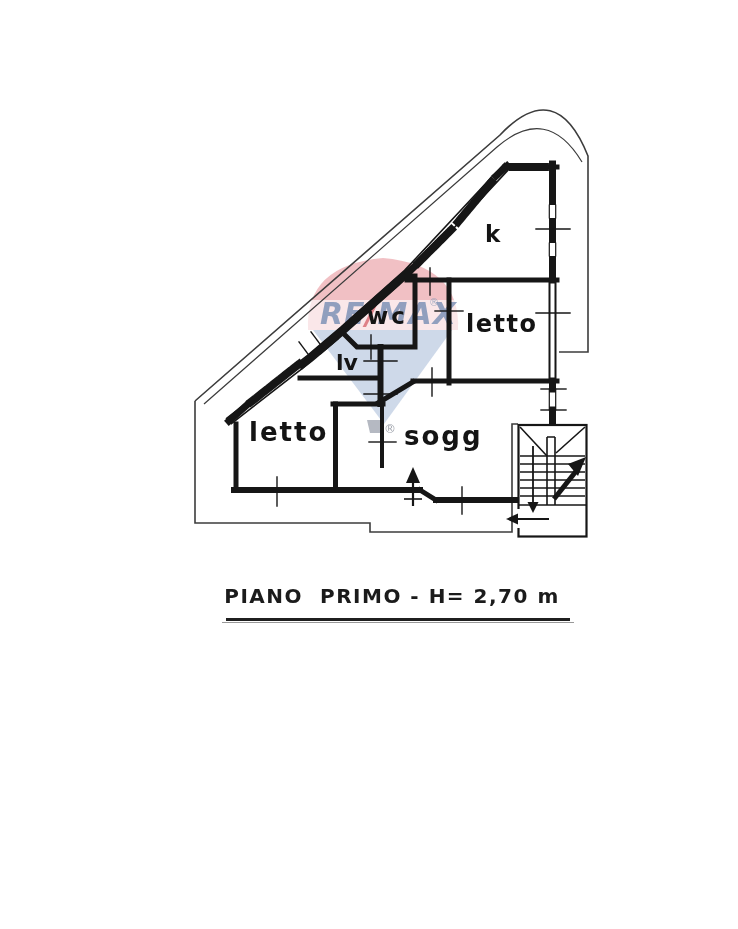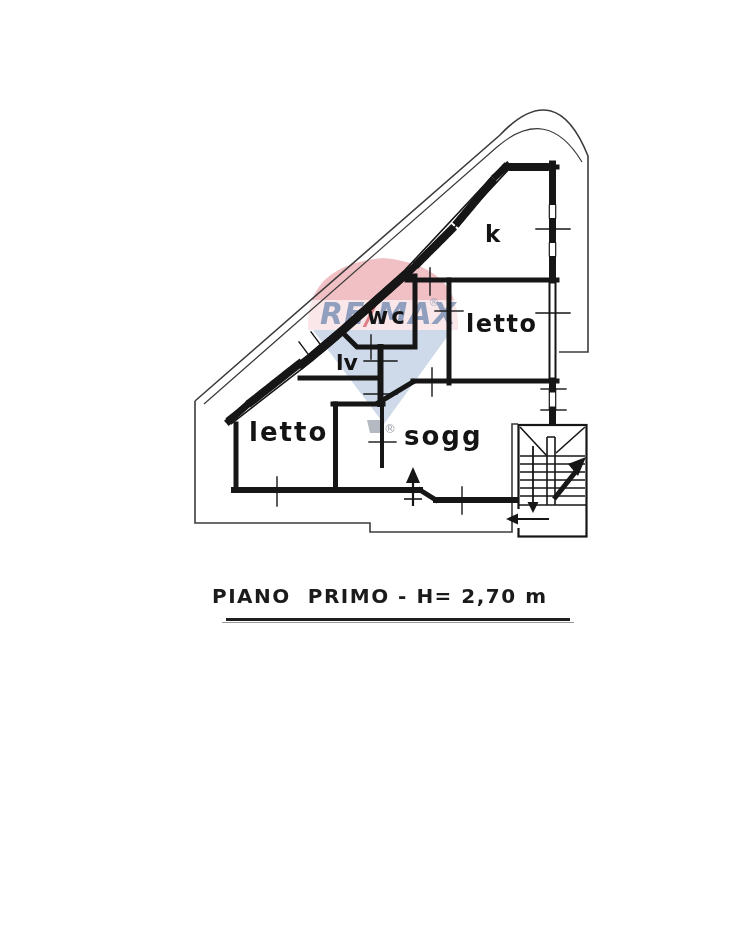--- a/index.html
+++ b/index.html
@@ -10,21 +10,21 @@
     overflow:hidden;
     font-family:"DejaVu Sans","Liberation Sans",sans-serif;
   }
   svg{position:absolute;left:0;top:0;}
   .room-label{
     font-family:"DejaVu Sans","Liberation Sans",sans-serif;
     font-weight:700;fill:#141414;
   }
   #caption{
     position:absolute;left:212px;top:584px;width:360px;
-    white-space:pre;
+    text-align:center;white-space:pre;
     font-size:20px;font-weight:700;color:#1b1b1b;
     letter-spacing:1.5px;
   }
   .cap-line1{position:absolute;left:226px;top:618px;width:344px;height:2.6px;background:#1f1f1f;}
   .cap-line2{position:absolute;left:222px;top:622px;width:352px;height:1.3px;background:#999;}
 </style>
 </head>
 <body>
 
 <div id="canvas">

